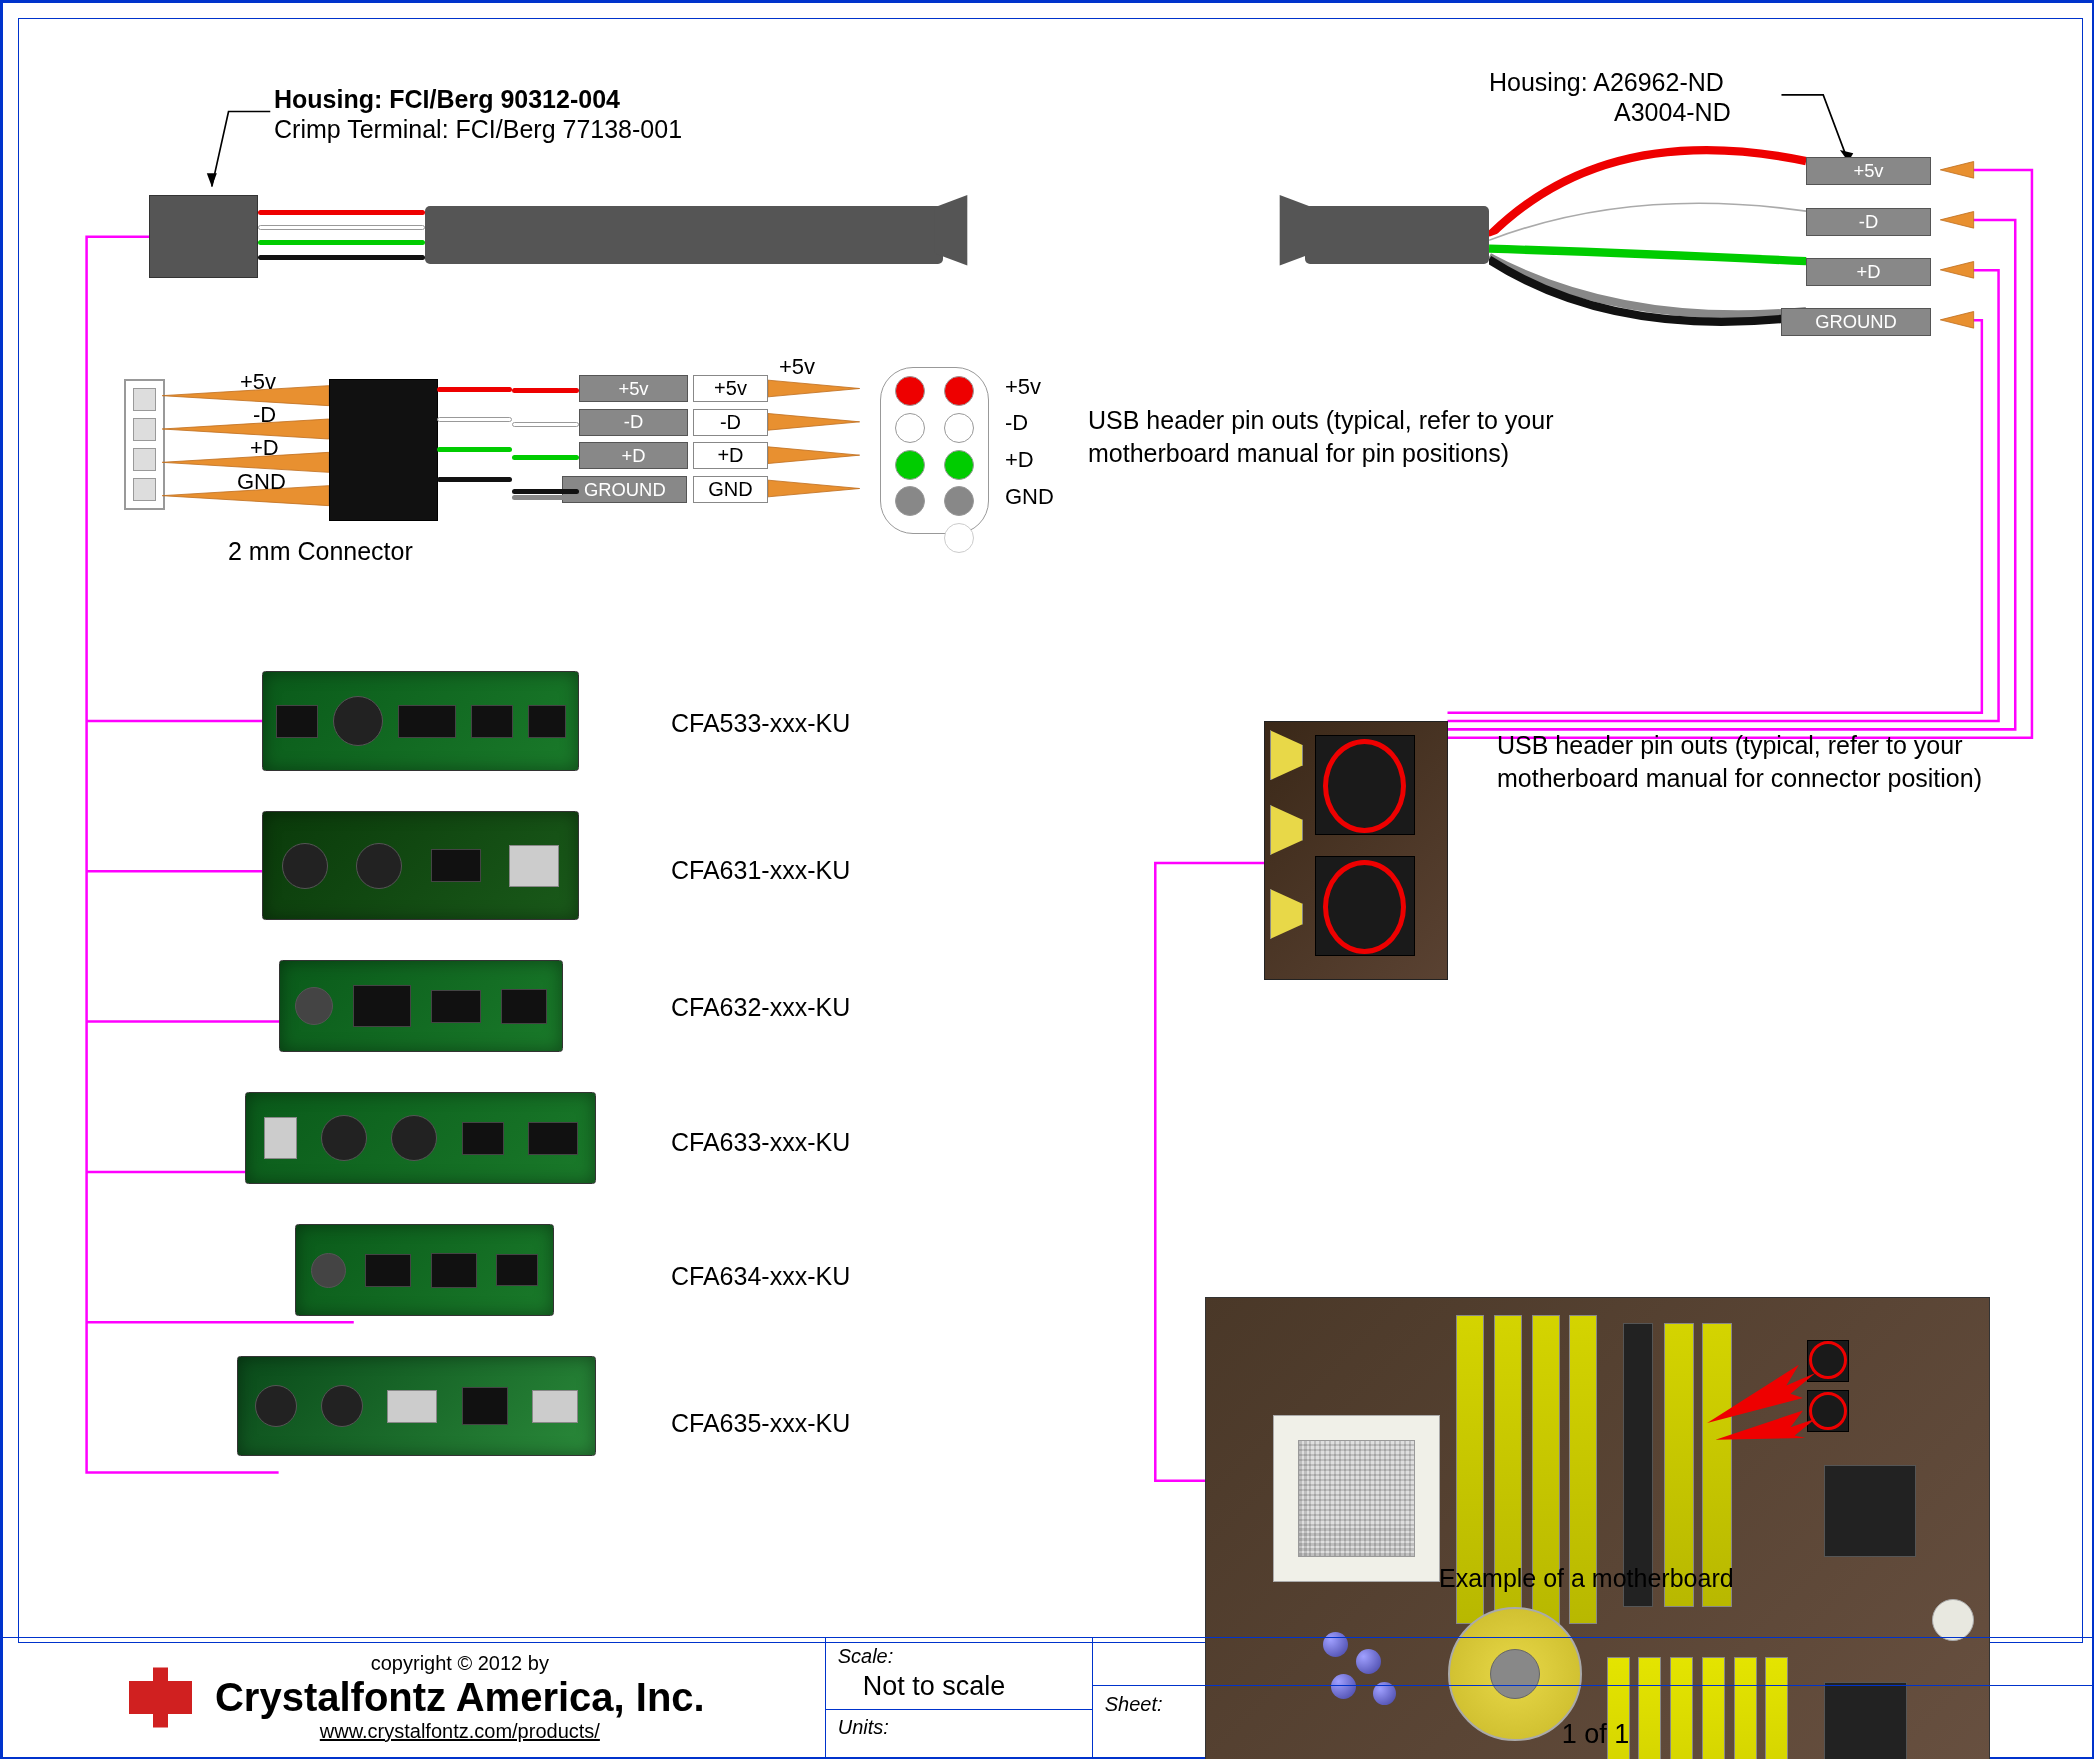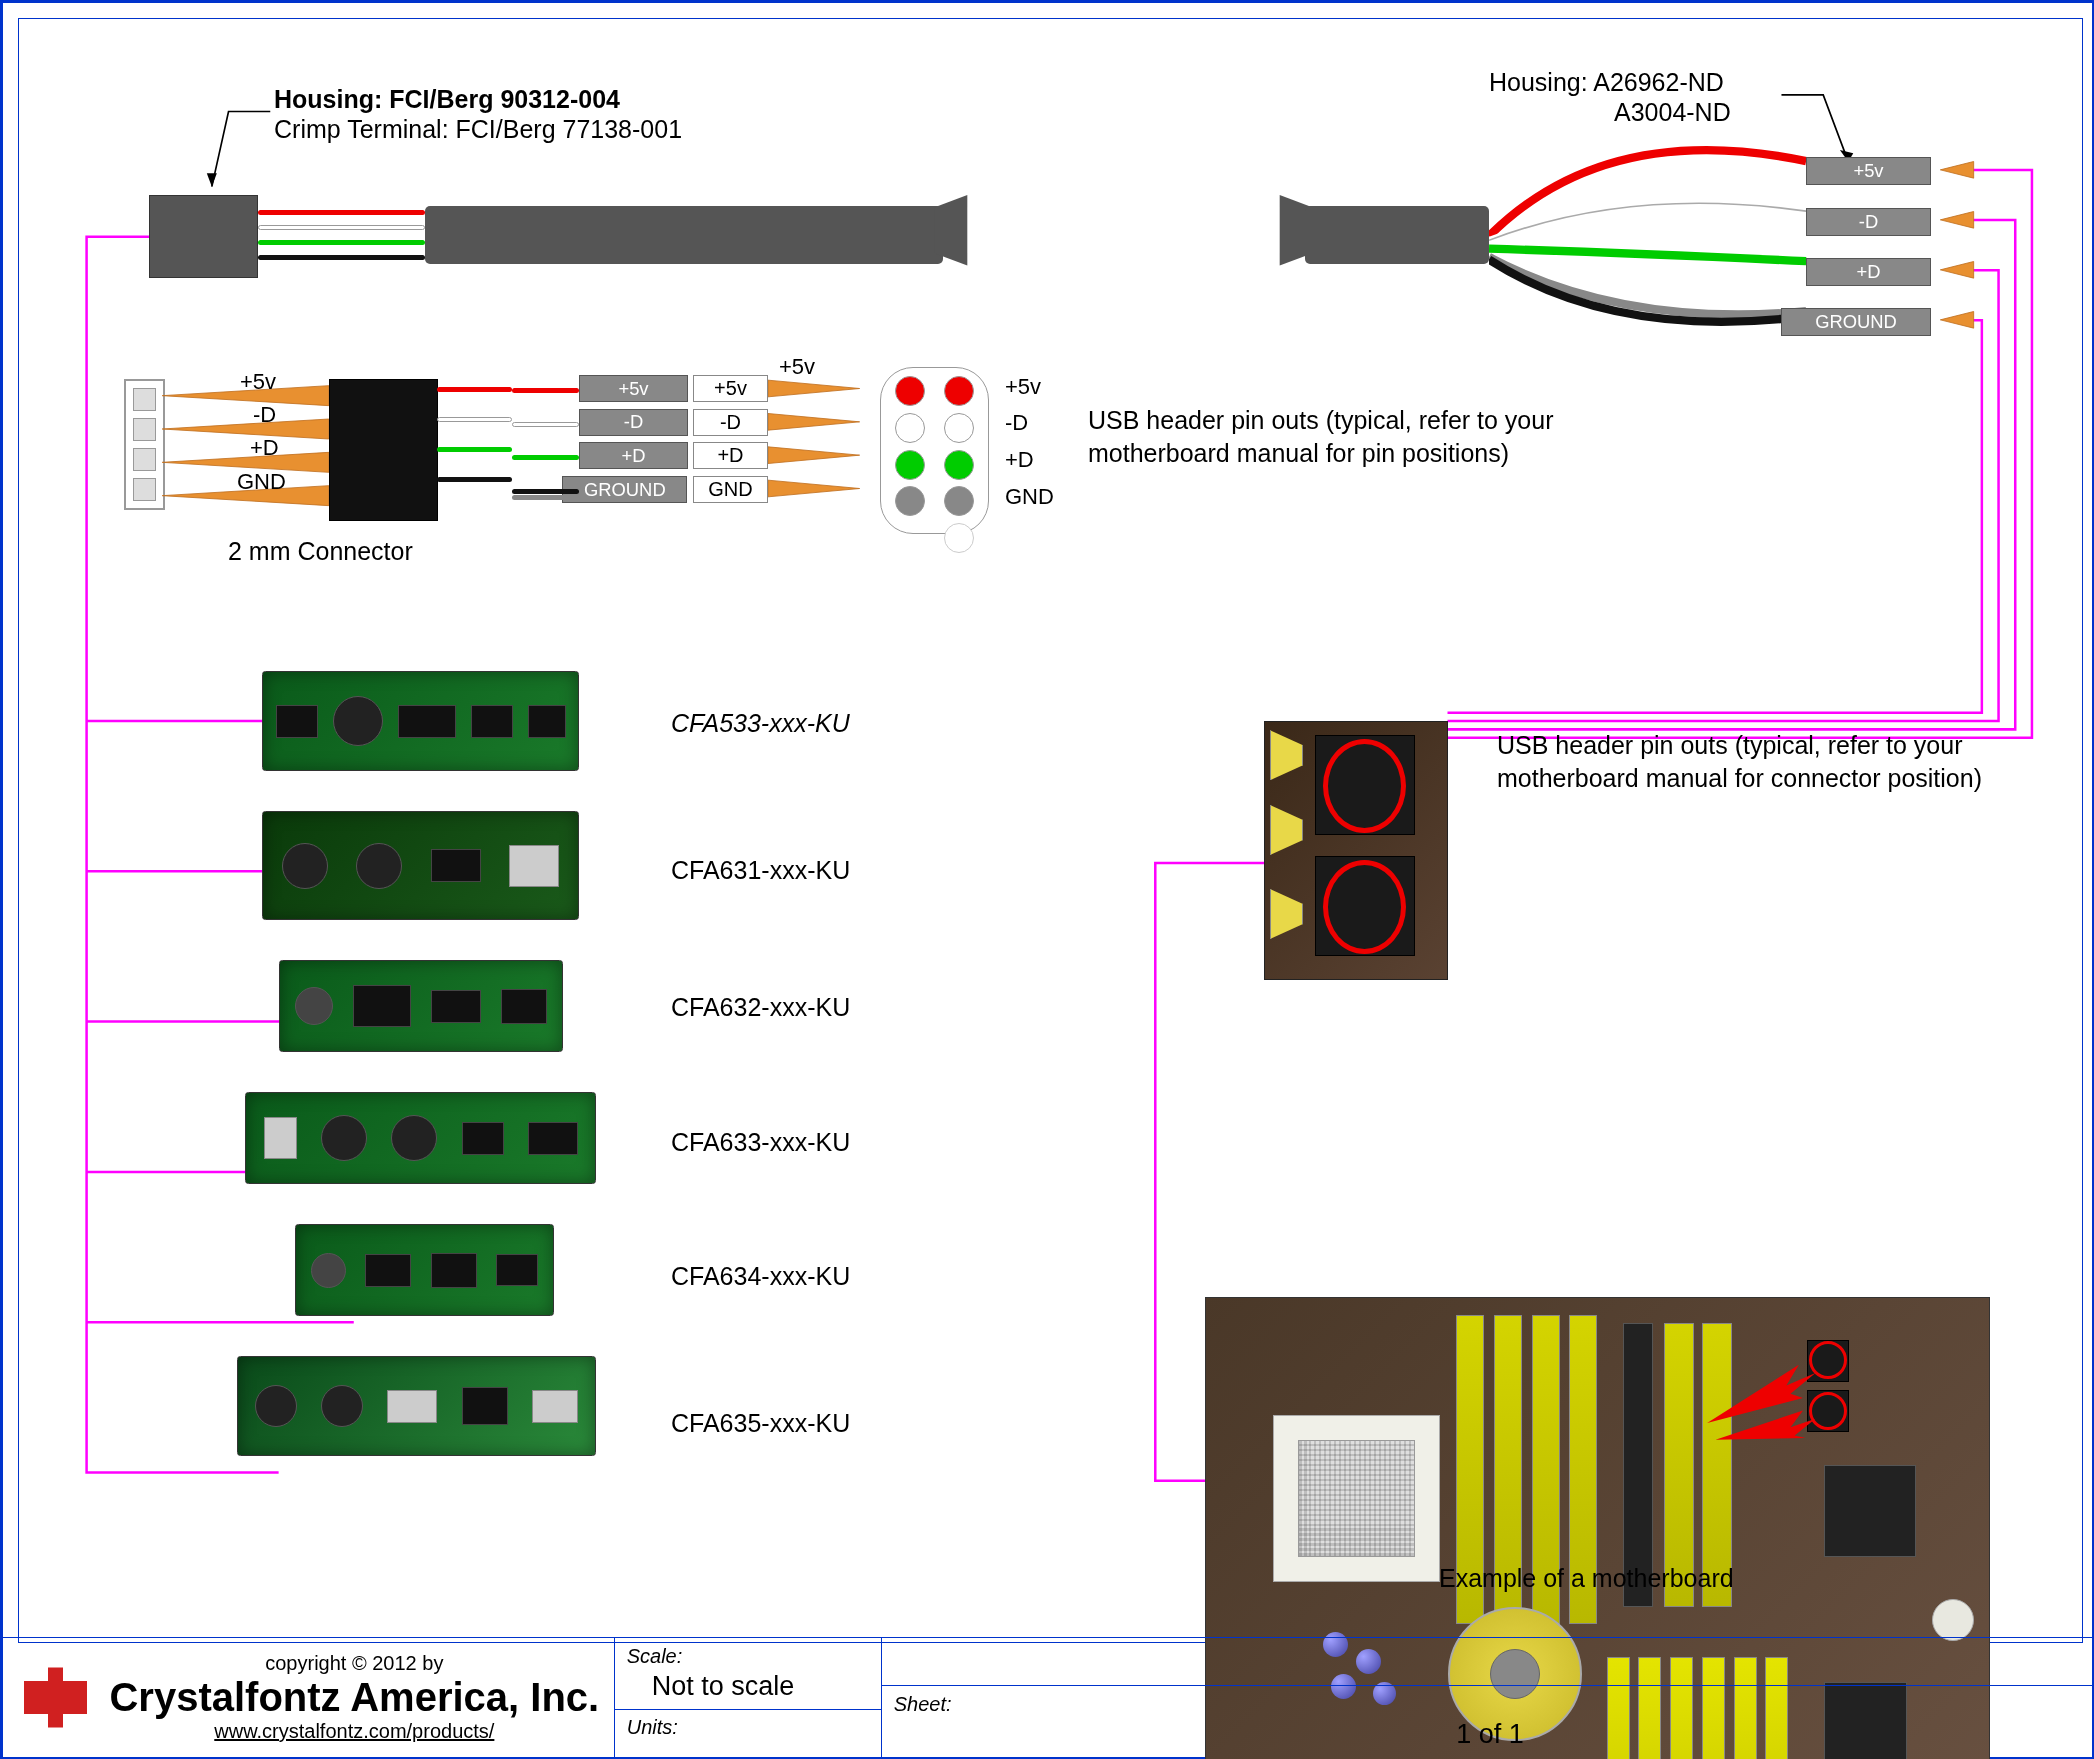--- a/index.html
+++ b/index.html
@@ -3,21 +3,21 @@
 <meta charset="utf-8">
 <style>
 * { margin:0; padding:0; box-sizing:border-box; }
 body { font-family: Arial, sans-serif; background:#fff; width:2095px; height:1760px; position:relative; }
 .page { position:absolute; top:0; left:0; width:2095px; height:1760px; border:3.3px solid #0033cc; }
 .inner-frame { position:absolute; top:15px; left:15px; width:2065px; height:1625px; border:1.7px solid #0033cc; }
 .title-block { position:absolute; bottom:0; left:0; width:2095px; height:120px; border-top:1.7px solid #0033cc; display:flex; }
 .tb-cell { border-right:1.7px solid #0033cc; padding:6.7px 11.7px; display:flex; flex-direction:column; justify-content:flex-start; position:relative; }
 .tb-label { font:italic 20px Arial; color:#000; }
 .tb-value { font:27px Arial; color:#000; text-align:center; margin-top:3.3px; }
-.tb-logo-cell { width:612px; display:flex; align-items:center; justify-content:center; flex-direction:row; gap:16.7px; }
+.tb-logo-cell { width:823px; display:flex; align-items:center; justify-content:center; flex-direction:row; gap:16.7px; }
 .logo { width:75px; height:75px; }
 .company { font:bold 40px Arial; }
 .copyright { font:20px Arial; text-align:center; }
 .url { font:20px Arial; text-decoration:underline; color:#000; }
 .abs { position:absolute; }
 .txt { font:25px Arial; color:#000; }
 .txt-sm { font:22px Arial; color:#000; }
 .pcb { background:linear-gradient(135deg,#0a5a1a,#1a7a2a); border:1.7px solid #333; border-radius:3.3px; display:flex; align-items:center; justify-content:space-around; padding:5px; box-shadow:inset 0 0 16.7px rgba(0,0,0,.4); }
 .pcb .chip { background:#111; border:0.8px solid #444; }
 .pcb .circle { background:#222; border-radius:50%; border:1.7px solid #555; }
@@ -237,21 +237,21 @@
   </div>
   <div class="pcb" style="width:359px;height:100px;margin-left:-25px;background:linear-gradient(135deg,#0a4a1a,#2a8a3a);">
     <div class="circle" style="width:42px;height:42px;"></div>
         <div class="circle" style="width:42px;height:42px;"></div>
     <div class="pad" style="width:50px;height:33px;"></div>
         <div class="chip" style="width:46px;height:38px;"></div>
     <div class="pad" style="width:46px;height:33px;"></div>
   </div>
 </div>
 
-<div class="abs txt" style="left:668px;top:706px;font-style:italic;">CFA533-xxx-KU</div>
+<div class="abs txt" style="left:668px;top:706px;">CFA533-xxx-KU</div>
 <div class="abs txt" style="left:668px;top:853px;">CFA631-xxx-KU</div>
 <div class="abs txt" style="left:668px;top:990px;">CFA632-xxx-KU</div>
 <div class="abs txt" style="left:668px;top:1125px;">CFA633-xxx-KU</div>
 <div class="abs txt" style="left:668px;top:1259px;">CFA634-xxx-KU</div>
 <div class="abs txt" style="left:668px;top:1406px;">CFA635-xxx-KU</div>
 
 <div class="abs hdr-closeup" style="left:1261px;top:635px;width:184px;height:259px;">
   <div class="hdr-tri" style="position:absolute;left:5px;top:8.3px;width:33px;height:50px;clip-path:polygon(0 0,100% 30%,100% 70%,0 100%);"></div>
   <div class="hdr-tri" style="position:absolute;left:5px;top:83px;width:33px;height:50px;clip-path:polygon(0 0,100% 30%,100% 70%,0 100%);"></div>
   <div class="hdr-tri" style="position:absolute;left:5px;top:167px;width:33px;height:50px;clip-path:polygon(0 0,100% 30%,100% 70%,0 100%);"></div>

